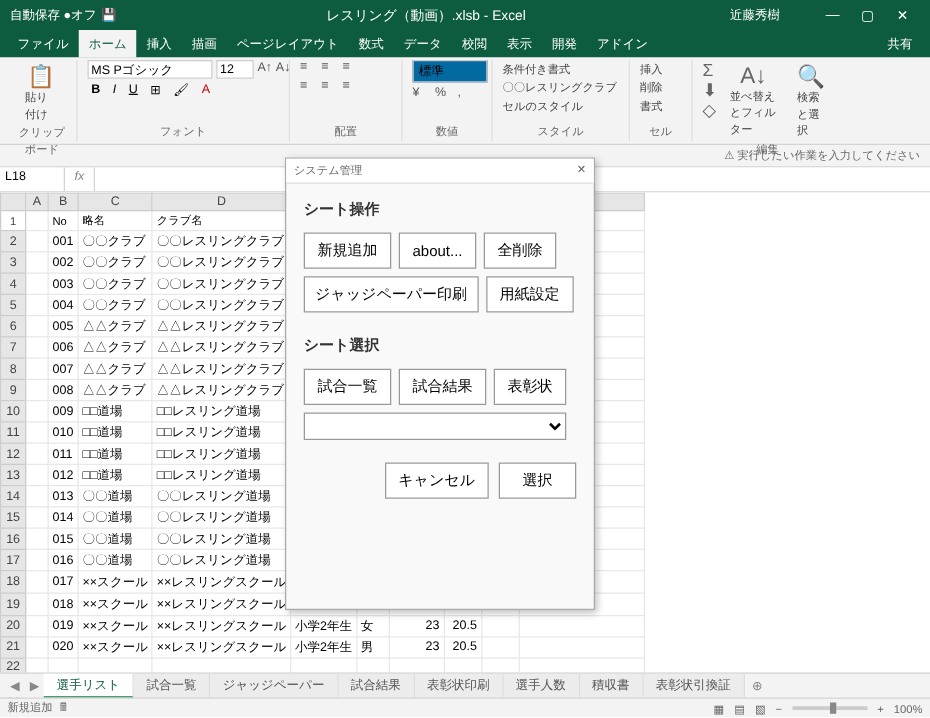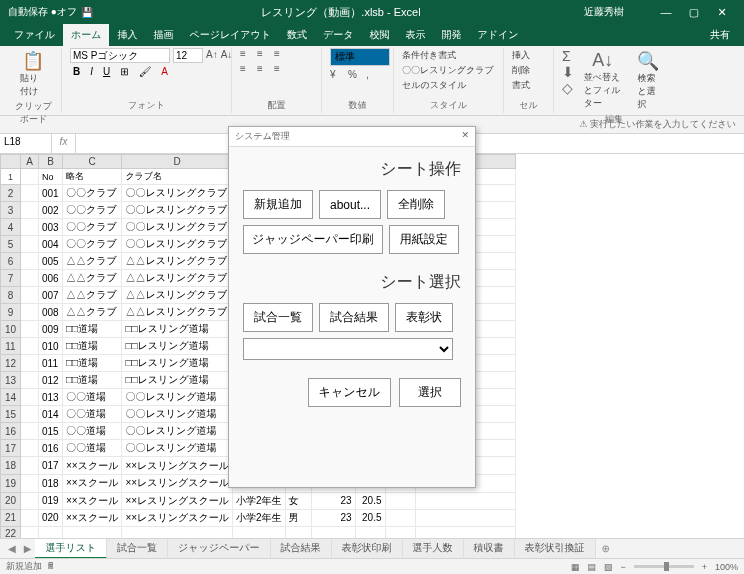--- a/index.html
+++ b/index.html
@@ -46,21 +46,21 @@
     .grid .rowhead { background: #e6e6e6; border: 1px solid #ccc; text-align: center; width: 20px; color: #444; }
     .grid .colA { width: 18px; } .grid .colB { width: 24px; } .grid .colC { width: 58px; } .grid .colD { width: 100px; }
     .grid .colH { width: 52px; } .grid .colI { width: 26px; } .grid .colJ { width: 44px; } .grid .colK { width: 30px; } .grid .colL { width: 30px; } .grid .colM { width: 100px; }
     .grid .header-row td { background: #fff; font-size: 9px; }
     .selected-cell { border: 2px solid #107c41 !important; }
     
     .dialog { position: absolute; left: 228px; top: 126px; width: 248px; height: 362px; background: #f9f9f9; border: 1px solid #aaa; box-shadow: 2px 2px 6px rgba(0,0,0,0.25); z-index: 100; }
     .dialog-title { background: #fff; border-bottom: 1px solid #ddd; padding: 3px 6px; font-size: 9px; color: #666; display: flex; }
     .dialog-title .close { margin-left: auto; cursor: pointer; }
     .dialog-body { padding: 12px 14px; }
-    .dialog-h { font-size: 16px; font-weight: normal; margin-bottom: 10px; color: #333; text-align: right; }
+    .dialog-h { font-size: 12px; font-weight: bold; margin-bottom: 10px; color: #333; }
     .dialog-row { display: flex; gap: 6px; margin-bottom: 6px; flex-wrap: wrap; }
     .dbtn { background: #fff; border: 1px solid #999; padding: 5px 10px; font-size: 12px; cursor: pointer; font-family: inherit; }
     .dbtn.wide { padding: 5px 8px; }
     .dselect { width: 210px; background: #fff; border: 1px solid #999; padding: 3px; font-size: 11px; }
     .dialog-footer { display: flex; justify-content: flex-end; gap: 8px; padding: 0 14px; }
     
     .sheet-tabs { position: absolute; bottom: 16px; left: 0; right: 0; background: #f3f3f3; border-top: 1px solid #d4d4d4; height: 20px; display: flex; align-items: center; padding: 0 4px; font-size: 10px; }
     .sheet-nav { padding: 0 4px; color: #888; cursor: pointer; }
     .sheet-tab { padding: 2px 10px; border-right: 1px solid #ddd; cursor: pointer; background: #ececec; color: #555; }
     .sheet-tab.active { background: #fff; border-bottom: 2px solid #107c41; color: #0d5c3f; }

